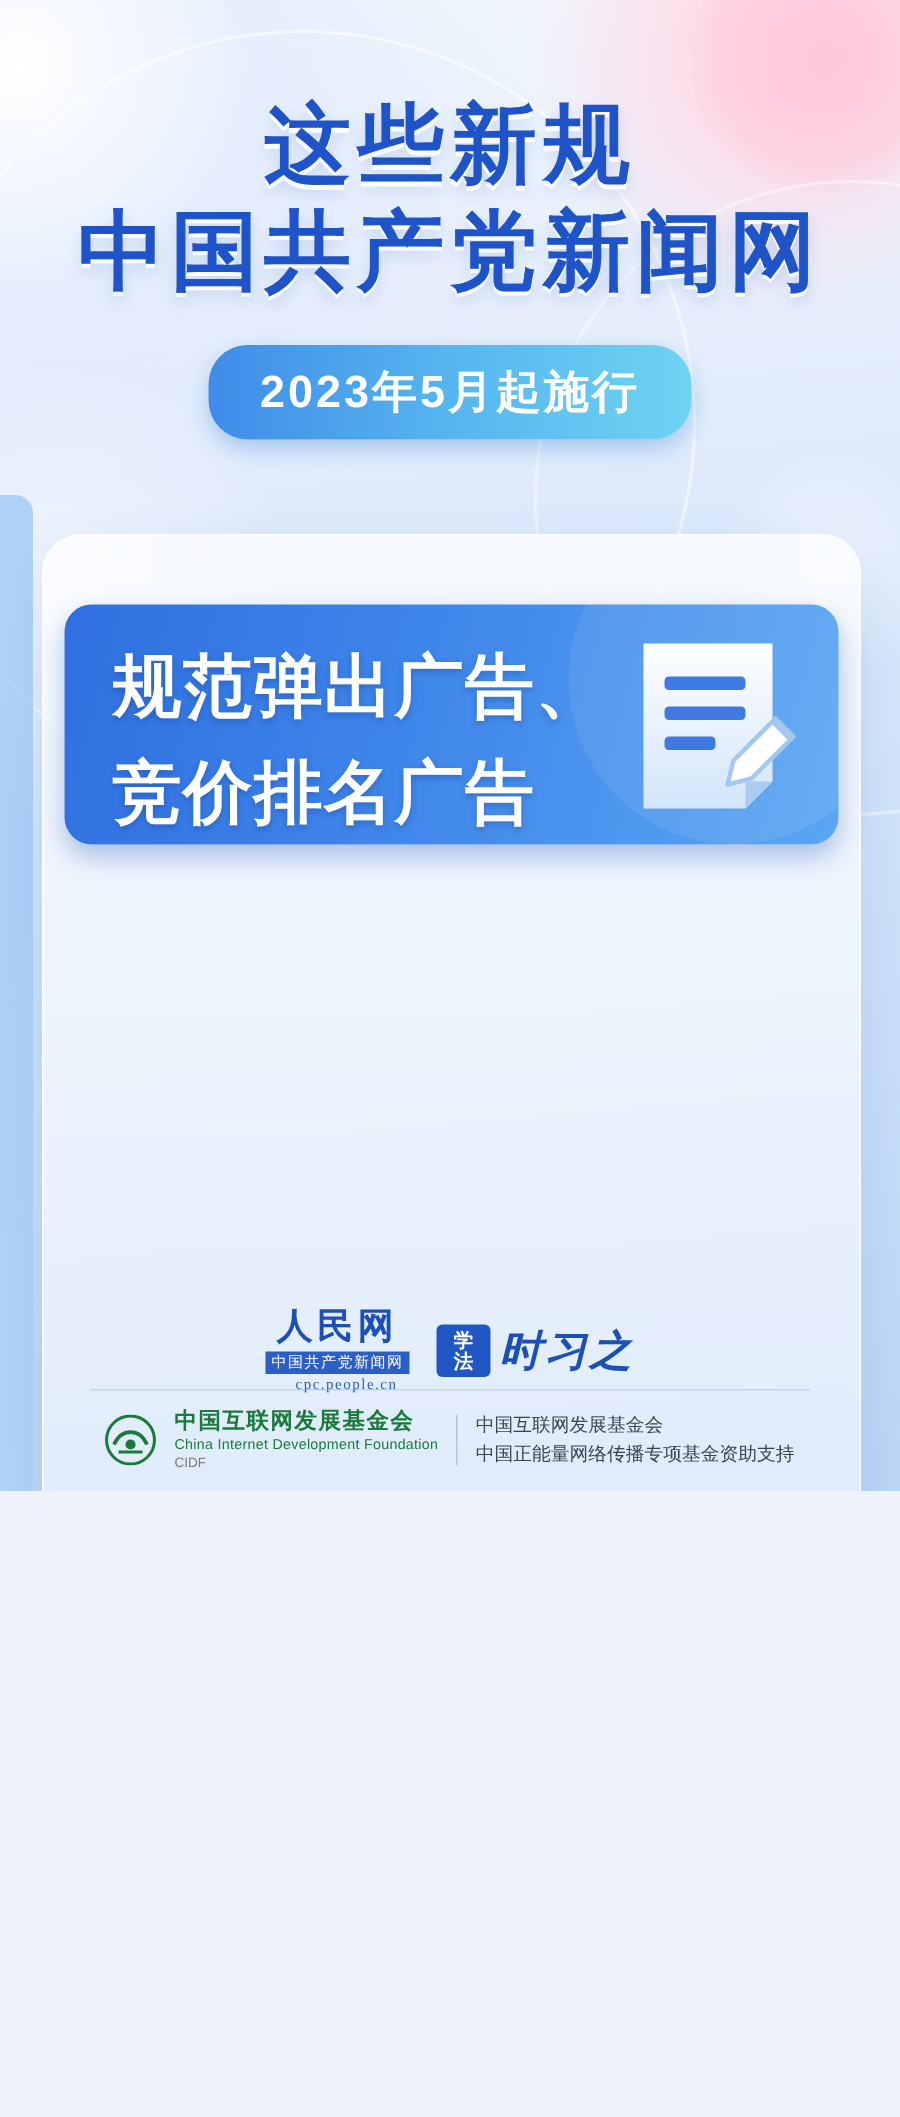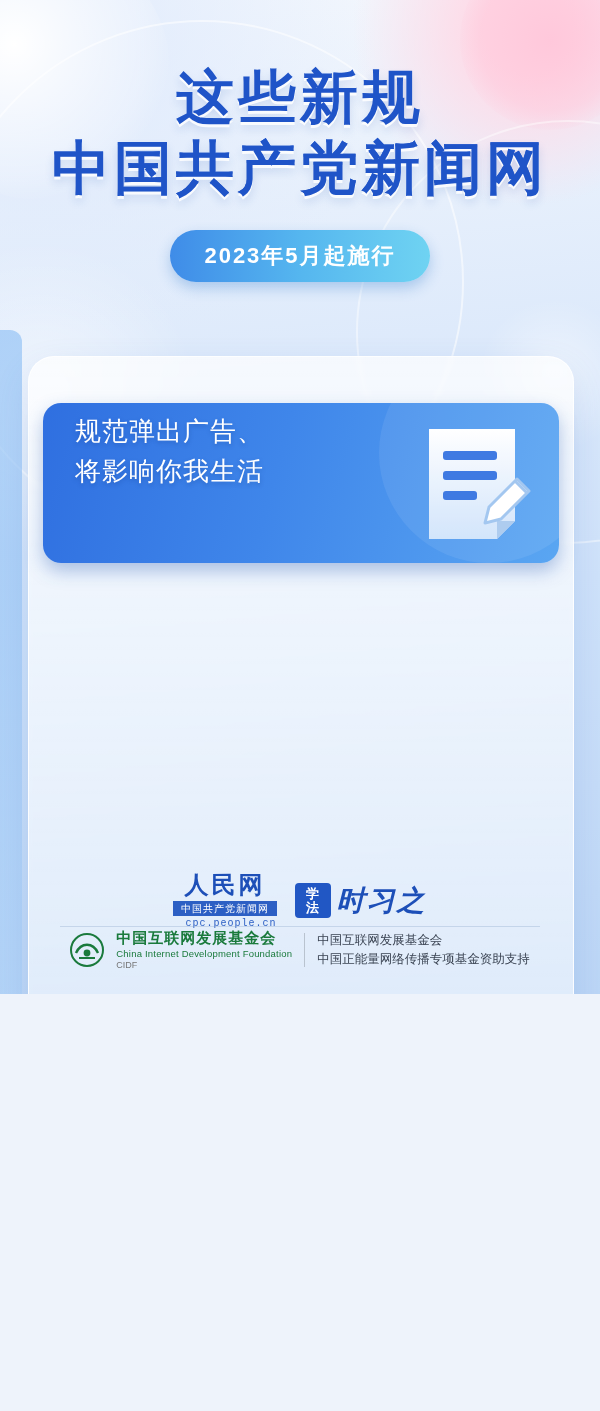--- a/index.html
+++ b/index.html
@@ -61,21 +61,21 @@
     -webkit-background-clip:text;
     background-clip:text;
   }
   .subtitle-wrap{margin-top:26px;display:flex;justify-content:center;}
   .subtitle{
     display:inline-block;
     padding:11px 34px;
     border-radius:26px;
     background:linear-gradient(90deg,#3f8ce8 0%, #55b6ef 50%, #6fd3f2 100%);
     color:#ffffff;
-    font-size:22px;
+    font-size:30px;
     font-weight:bold;
     letter-spacing:2px;
     box-shadow:0 6px 14px rgba(47,120,205,0.32);
   }
 
   
   .card{
     position:absolute;
     left:28px;
     top:356px;
@@ -98,24 +98,24 @@
     box-shadow:0 8px 18px rgba(36,90,175,0.35);
     overflow:hidden;
   }
   .ribbon:after{
     content:"";position:absolute;right:-40px;top:-60px;width:220px;height:220px;
     border-radius:50%;background:rgba(255,255,255,0.08);
   }
   .ribbon-text{
     position:absolute;
     left:32px;
-    top:8px;
+    top:19px;
     color:#ffffff;
-    font-size:26px;
-    font-weight:normal;
+    font-size:46px;
+    font-weight:bold;
     line-height:1.55;
     letter-spacing:1px;
     text-shadow:0 2px 4px rgba(20,60,140,0.35);
   }
   .ribbon-icon{
     position:absolute;right:22px;top:20px;width:118px;height:122px;
   }
 
   .body-box{
     position:absolute;
@@ -152,35 +152,36 @@
     text-align:center;line-height:1.1;
   }
   .rmw .cn{
     font-family:"Liberation Serif", serif;
     font-size:24px;color:#1d4fb8;font-weight:bold;letter-spacing:3px;
   }
   .rmw .bar{
     margin-top:3px;background:#2c5fc4;color:#fff;font-size:10px;padding:2px 4px;letter-spacing:1px;
   }
   .rmw .en{
-    font-family:Liberation Mono, monospace;
+    font-family:Liberation Serif, serif;
     font-size:10px;color:#2c5fc4;letter-spacing:1px;margin-top:2px;margin-left:12px;
   }
   .xuefa{
     display:flex;align-items:center;gap:6px;
   }
   .xuefa .badge{
     background:#2157c4;color:#fff;font-size:13px;font-weight:bold;
     padding:4px 5px;border-radius:4px;line-height:1.05;text-align:center;width:26px;
   }
   .xuefa .word{
     font-family:"Liberation Serif", serif;
     font-size:28px;font-weight:bold;color:#1d4fb8;font-style:italic;letter-spacing:2px;
   }
   .cidf{
+    margin-top:10px;
     display:flex;align-items:center;justify-content:center;gap:12px;
     padding:0 25px;
   }
   .cidf-logo{width:34px;height:34px;flex:0 0 34px;}
   .cidf-names{line-height:1.25;}
   .cidf-names .n1{font-size:15px;color:#1a7a3c;font-weight:bold;letter-spacing:1px;}
   .cidf-names .n2{font-size:9.5px;color:#1a7a3c;letter-spacing:0.2px;text-align:right;}
   .cidf-names .cidf-mark{font-size:9px;color:#777;}
   .cidf-div{width:1px;height:34px;background:#b9c3cf;}
   .cidf-right{font-size:12.5px;color:#3b4453;line-height:1.55;}
@@ -207,21 +208,21 @@
     <div class="subtitle-wrap">
       <div class="subtitle">2023年5月起施行</div>
     </div>
   </div>
 
   <div class="card">
 
     <div class="ribbon">
       <div class="ribbon-text">
         <div>规范弹出广告、</div>
-        <div>将影响你我生活</div>
+        <div>竞价排名广告</div>
       </div>
       <div class="ribbon-icon">
         <svg viewBox="0 0 118 122" width="118" height="122" aria-hidden="true">
           <defs>
             <linearGradient id="pg" x1="0" y1="0" x2="0" y2="1">
               <stop offset="0%" stop-color="#ffffff"></stop>
               <stop offset="100%" stop-color="#cfe3fb"></stop>
             </linearGradient>
           </defs>
           <path d="M10 6 H96 V98 L78 116 H10 Z" fill="url(#pg)"></path>

